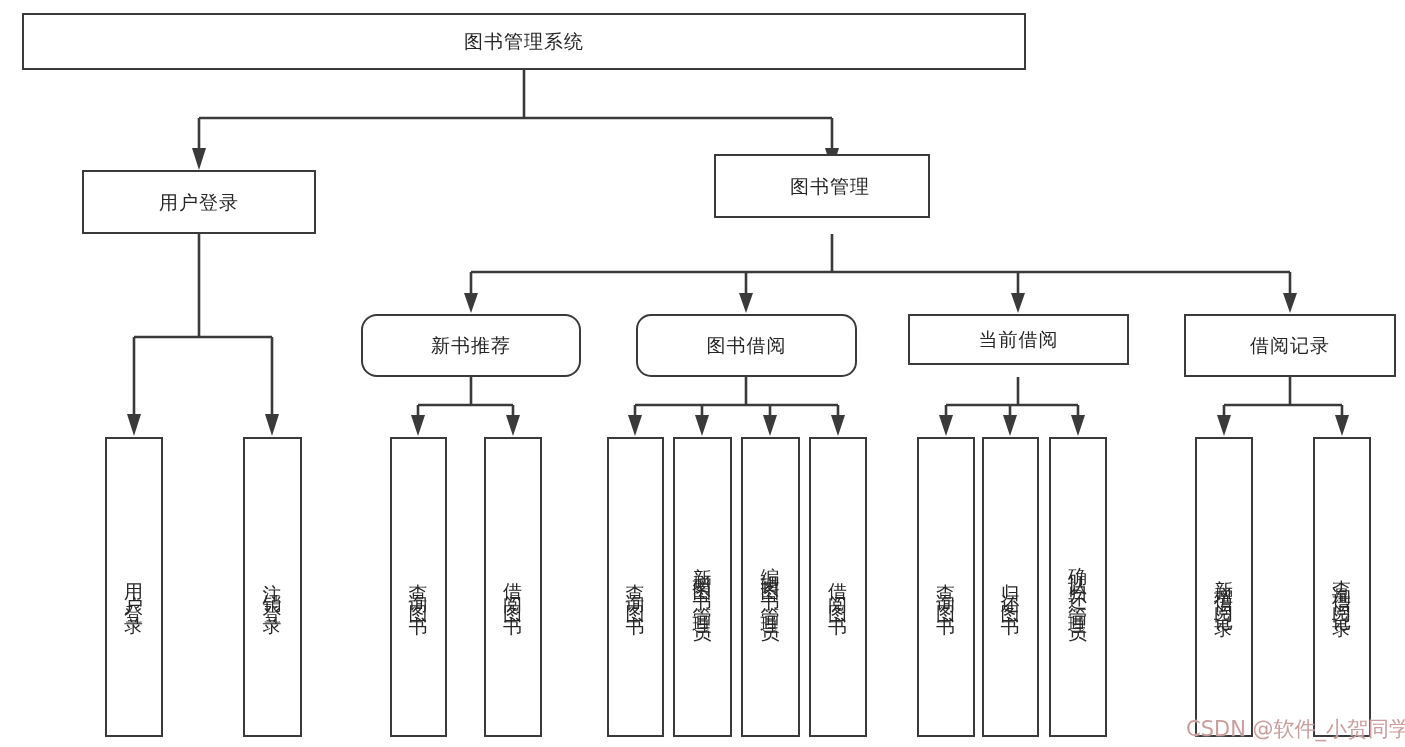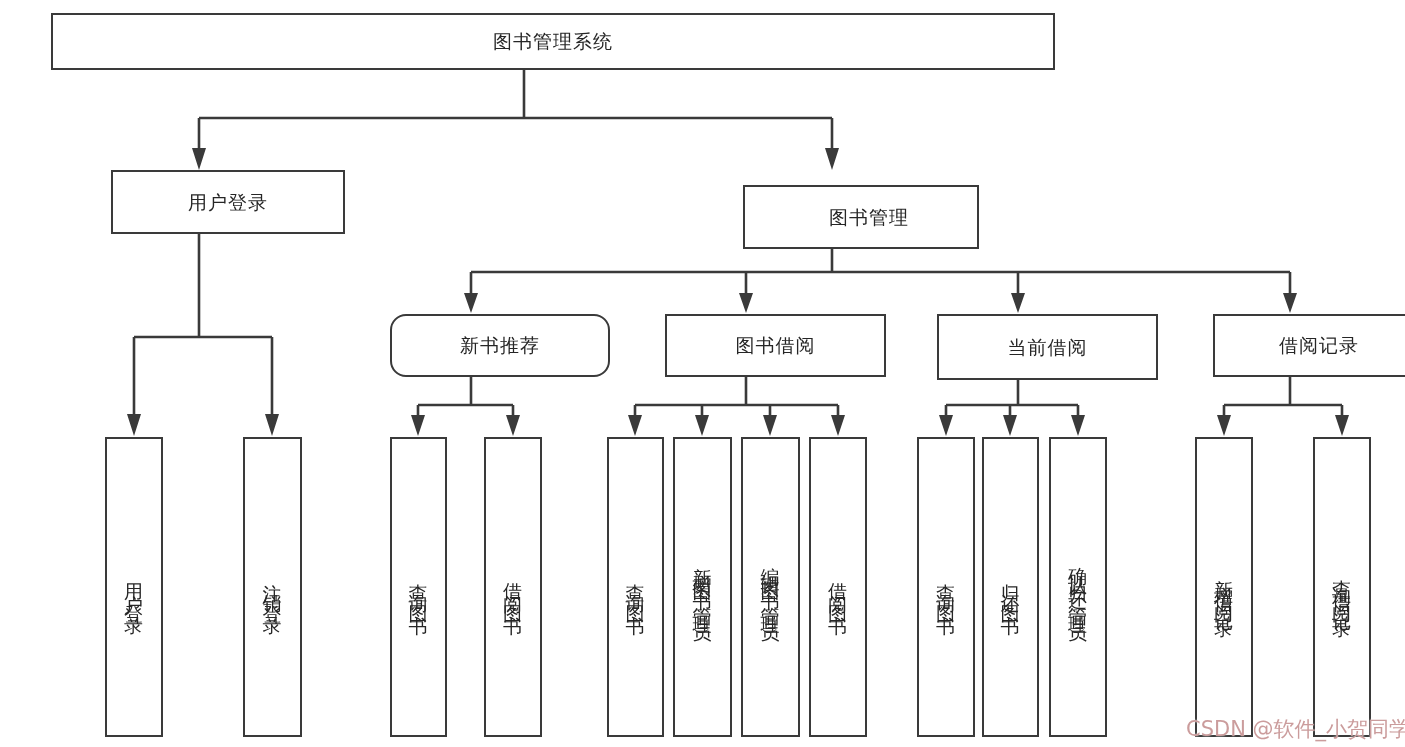--- a/index.html
+++ b/index.html
@@ -46,21 +46,20 @@
     display: flex;
     align-items: center;
     justify-content: center;
     z-index: 2;
     text-align: center;
   }
   .hbox {
     font-size: 19px;
     line-height: 1.2;
     letter-spacing: 1px;
-    margin-left: 29px;
   }
   .vbox {
     writing-mode: vertical-rl;
     text-orientation: mixed;
     font-size: 19px;
     line-height: 1;
     letter-spacing: 11px;
     padding-top: 6px;
   }
   .vbox.long {
@@ -101,25 +100,25 @@
       M628,415 L642,415 L635,436 Z  M695,415 L709,415 L702,436 Z
       M763,415 L777,415 L770,436 Z  M831,415 L845,415 L838,436 Z
       M939,415 L953,415 L946,436 Z  M1003,415 L1017,415 L1010,436 Z
       M1071,415 L1085,415 L1078,436 Z
       M1217,415 L1231,415 L1224,436 Z  M1335,415 L1349,415 L1342,436 Z"></path>
   </svg>
 
   <div class="box hbox" style="left:22px; top:13px; width:1004px; height:57px;">图书管理系统</div>
 
   <div class="box hbox" style="left:82px; top:170px; width:234px; height:64px;">用户登录</div>
-  <div class="box hbox" style="left:714px; top:185px; width:236px; height:64px;padding-left:16px;">图书管理</div>
+  <div class="box hbox" style="left:714px; top:154px; width:216px; height:64px;padding-left:16px;">图书管理</div>
 
   <div class="box hbox" style="left:361px; top:314px; width:220px; height:63px;border-radius:16px;">新书推荐</div>
-  <div class="box hbox" style="left:636px; top:314px; width:221px; height:63px;">图书借阅</div>
-  <div class="box hbox" style="left:908px; top:314px; width:221px; height:66px;">当前借阅</div>
+  <div class="box hbox" style="left:636px; top:314px; width:221px; height:63px;border-radius:15px;">图书借阅</div>
+  <div class="box hbox" style="left:908px; top:314px; width:221px; height:51px;">当前借阅</div>
   <div class="box hbox" style="left:1184px; top:314px; width:212px; height:63px;">借阅记录</div>
 
   <div class="box vbox" style="left:105px; top:437px; width:58px; height:300px;">用户登录</div>
   <div class="box vbox" style="left:243px; top:437px; width:59px; height:300px;">注销登录</div>
 
   <div class="box vbox" style="left:390px; top:437px; width:57px; height:300px;">查询图书</div>
   <div class="box vbox" style="left:484px; top:437px; width:58px; height:300px;">借阅图书</div>
 
   <div class="box vbox" style="left:607px; top:437px; width:57px; height:300px;">查询图书</div>
   <div class="box vbox long" style="left:673px; top:437px; width:59px; height:300px;">新增图书（管理员）</div>

